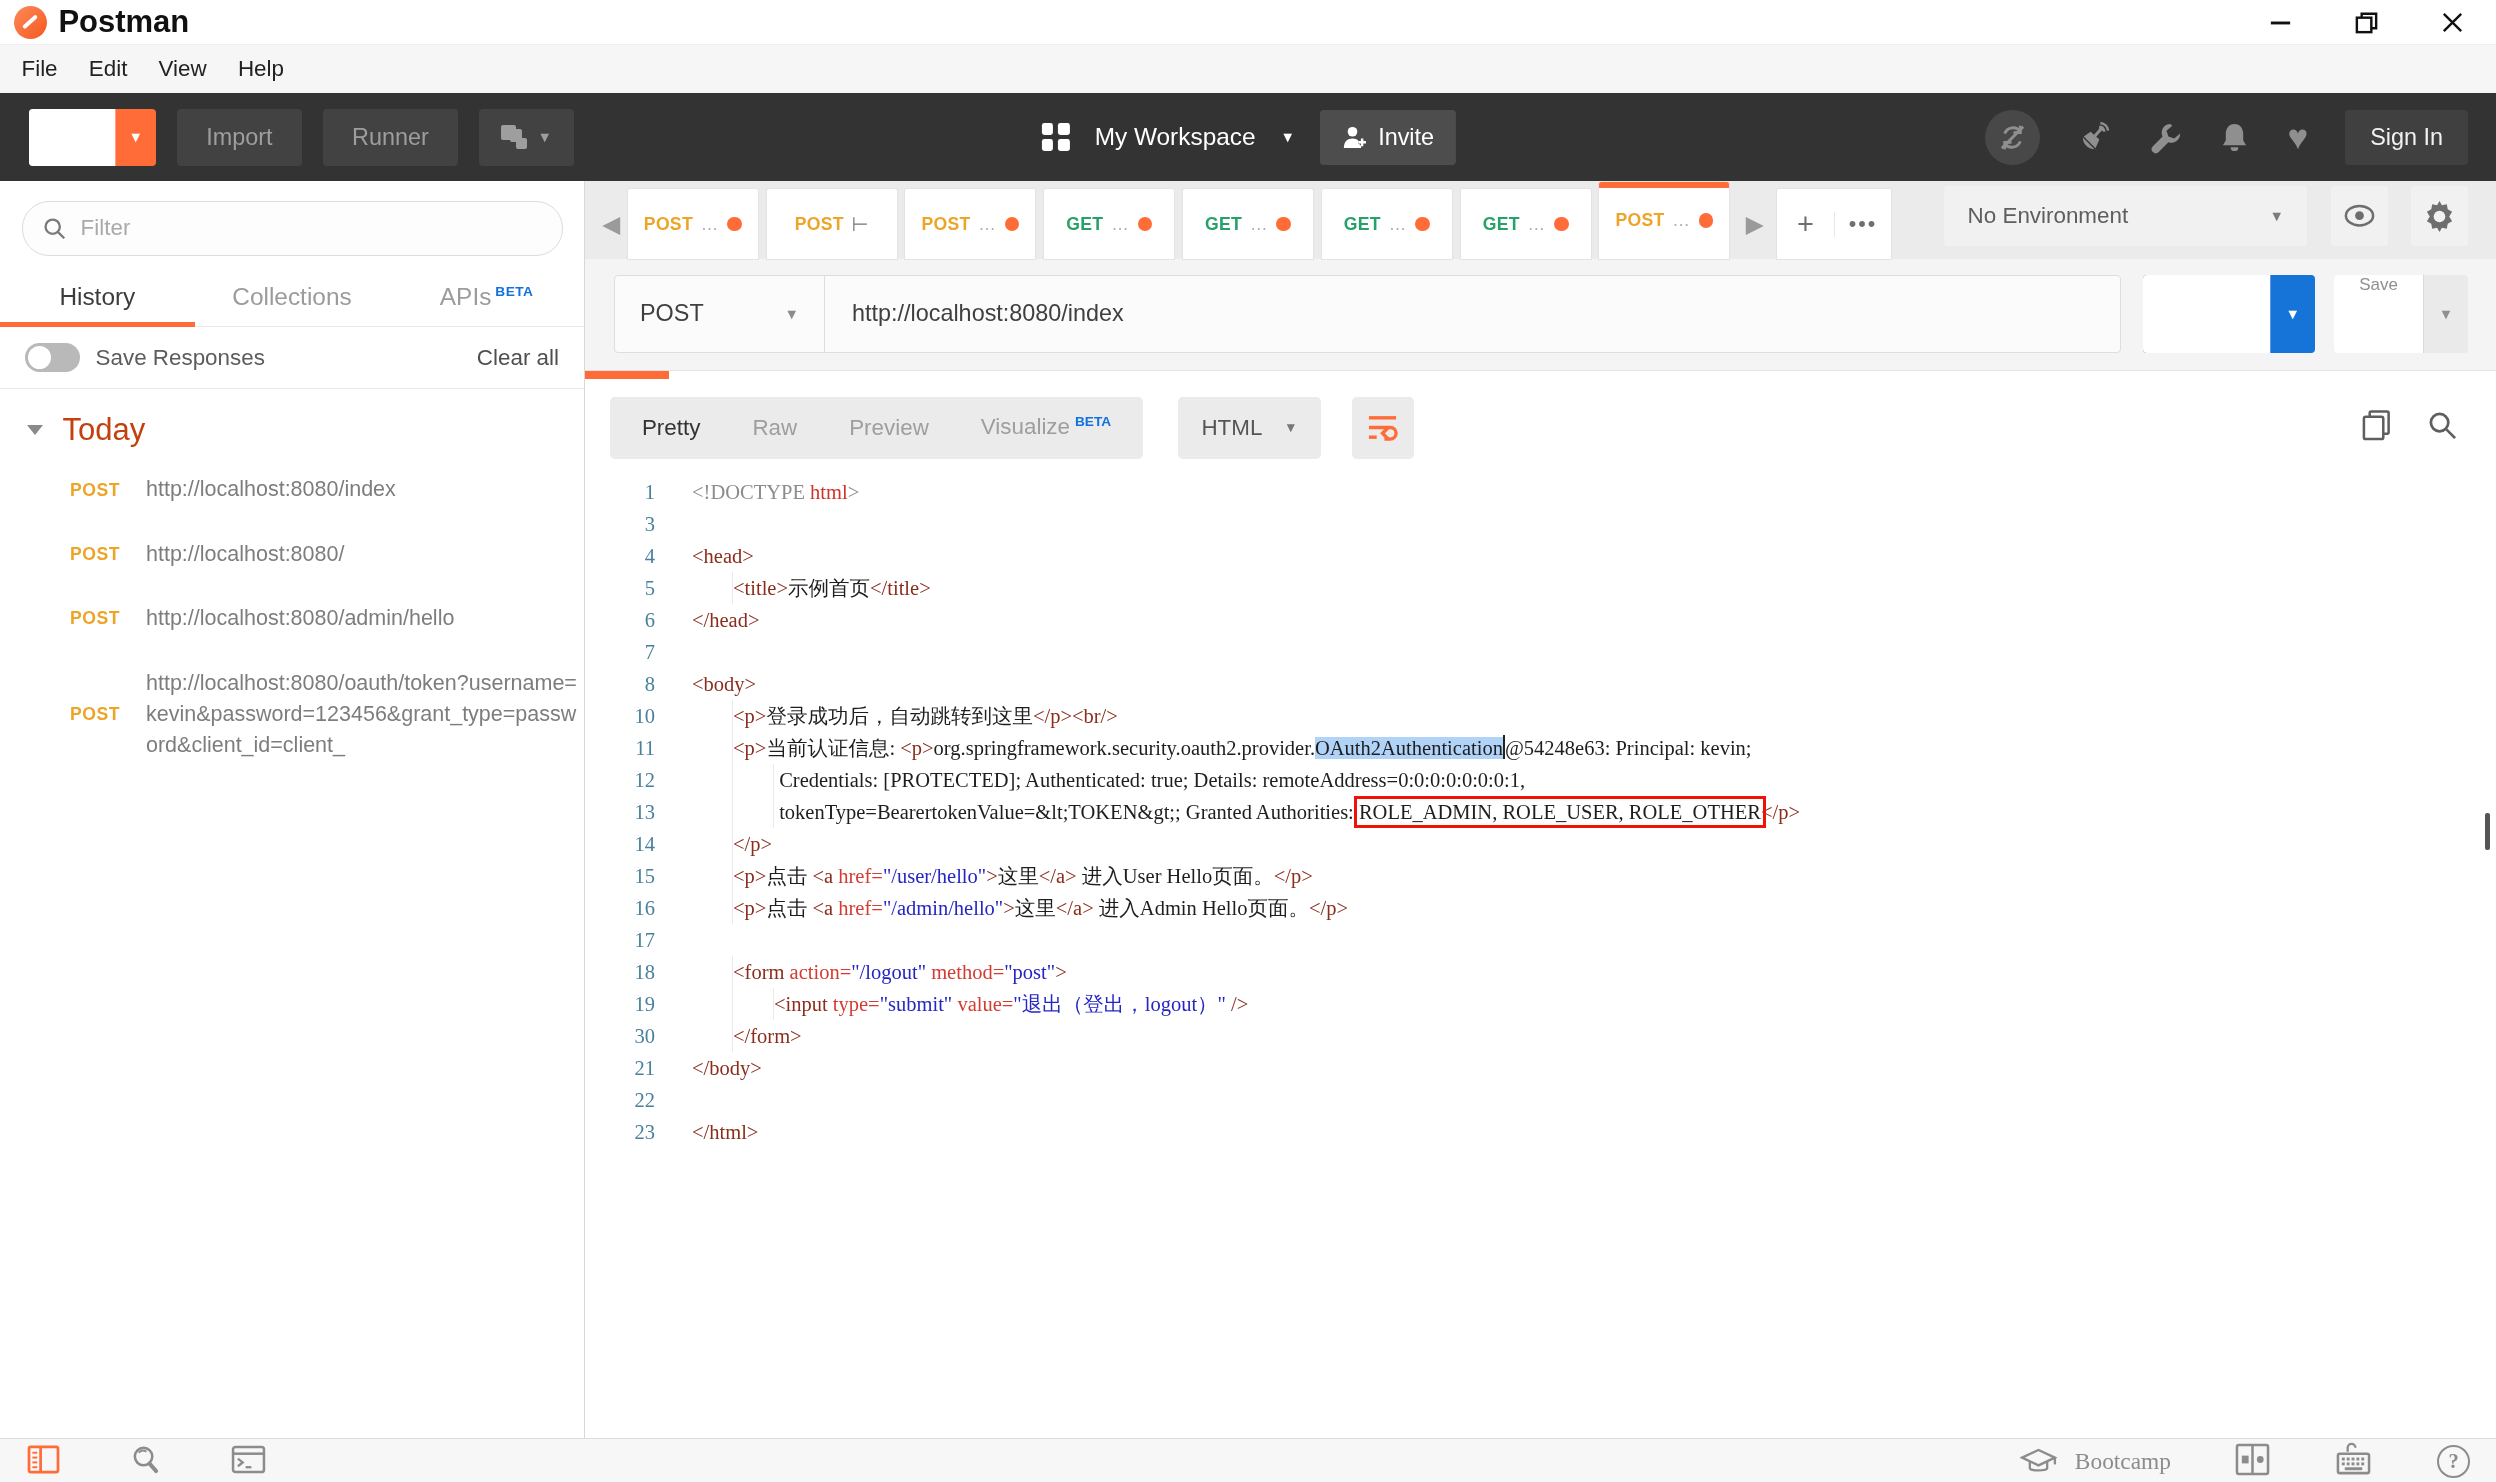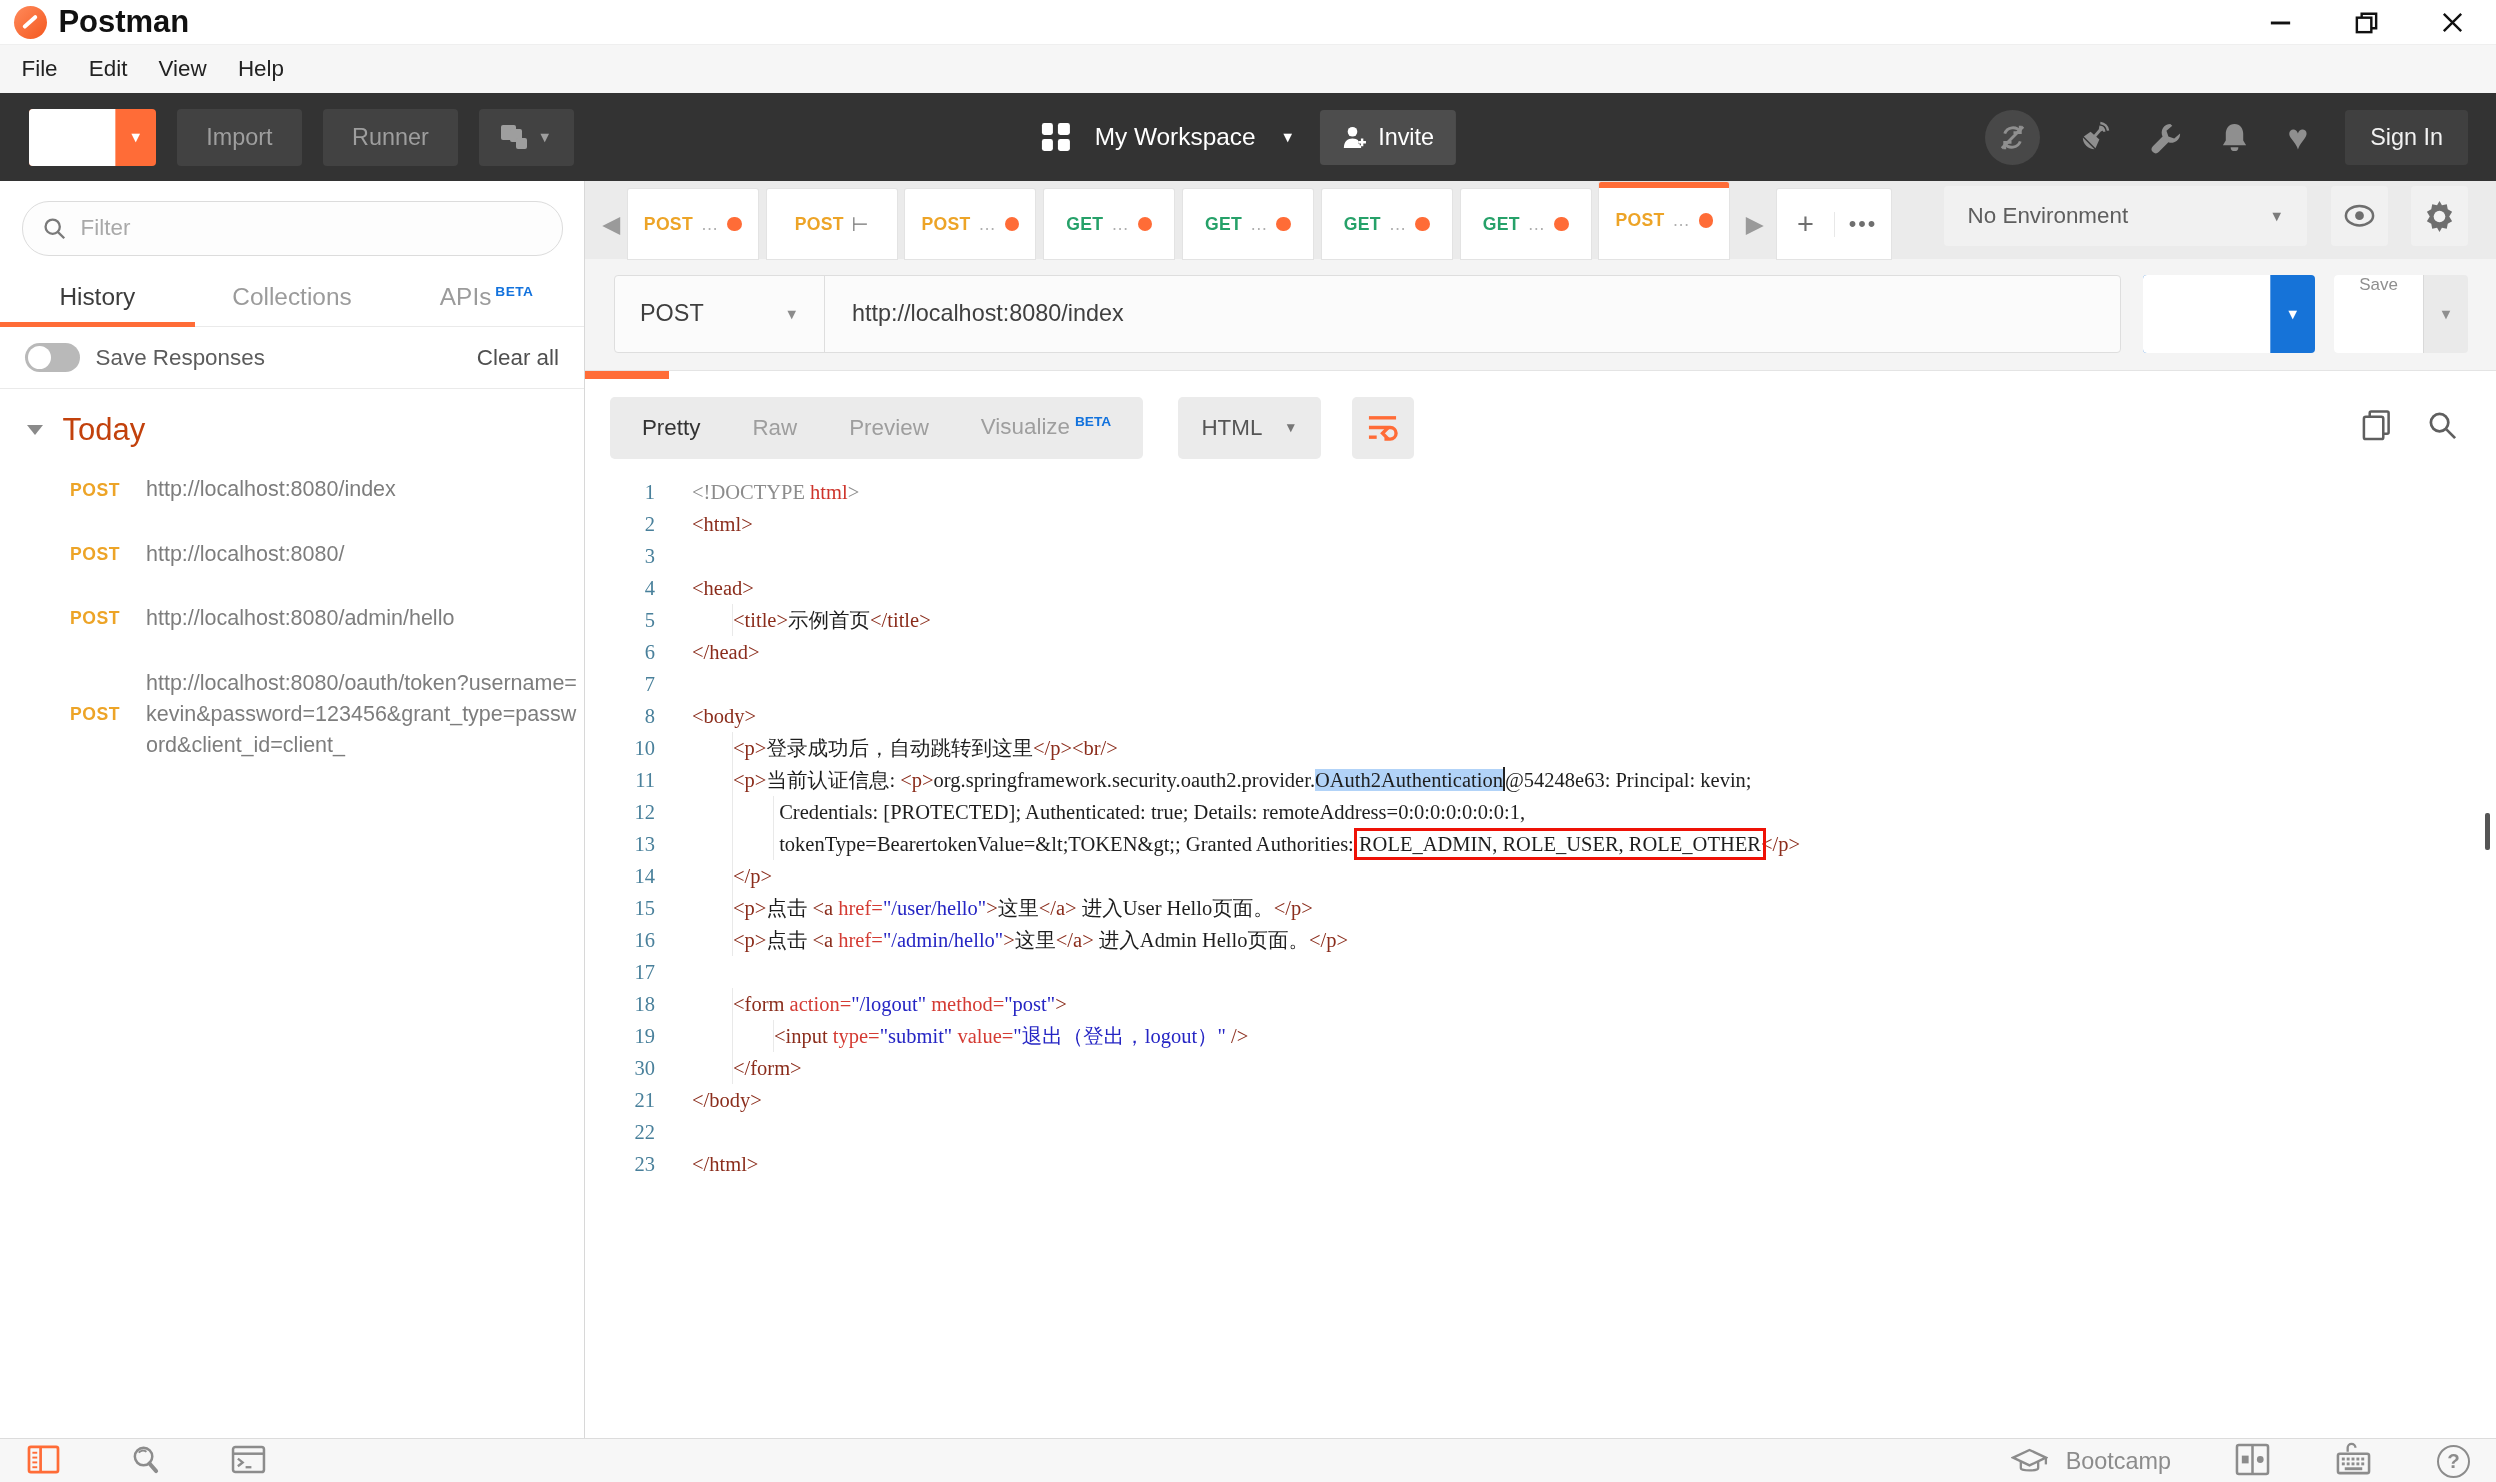--- a/index.html
+++ b/index.html
@@ -116,21 +116,21 @@
   .ln { display:inline-block; width:70px; text-align:right; color:#49809b; padding-right:0; margin-right:37px; font-size:20.5px; }
   .tok-t { color:#8b2d1c; } .tok-a { color:#d43b33; } .tok-v { color:#2525c4; }
   .tok-x { color:#1e1e1e; } .tok-g { color:#8c8c8c; } .tok-r { color:#ce342b; }
   .tok-s { background:#b2d3f8; color:#1e1e1e; }
   .tok-b { color:#1e1e1e; outline:3.9px solid #ee1207; outline-offset:2px; }
   .cursor-caret { display:inline-block; width:2px; height:24.4px; background:#222; vertical-align:-3.9px; }
   .gd { display:inline-block; width:4ch; border-right:1px solid #e9e9e9; height:32px; vertical-align:top; }
   .scroll-dash { position:absolute; right:6.8px; top:632px; width:4.9px; height:37px; background:#555; border-radius:2px; }
 
   
-  .statusbar { height:45px; background:#f7f7f7; border-top:1px solid #dcdcdc; display:flex; align-items:center; padding:0 27px; }
+  .statusbar { height:45px; background:#f7f7f7; border-top:1px solid #dcdcdc; display:flex; align-items:center; padding:0 27px;font-family:Liberation Serif, serif; }
   .sb-left { display:flex; align-items:center; gap:70px; }
   .sb-right { margin-left:auto; display:flex; align-items:center; gap:64px; color:#8c8c8c; }
   .bootcamp { display:flex; align-items:center; gap:17.6px; font-size:23.4px; color:#8c8c8c; }
   .help-circle { width:33px; height:33px; border:2.4px solid #8c8c8c; border-radius:50%; display:flex; align-items:center; justify-content:center; font-size:20.5px; font-weight:700; color:#8c8c8c; }
 </style>
 </head>
 <body>
 
 <div class="titlebar">
   <div class="logo"></div>
@@ -401,21 +401,20 @@
           <svg width="31" height="31" viewBox="0 0 32 32">
               <circle cx="13" cy="13" r="9" fill="none" stroke="#5f5f5f" stroke-width="2.8"></circle>
               <line x1="20" y1="20" x2="29" y2="29" stroke="#5f5f5f" stroke-width="2.8"></line>
             </svg>
         </span>
       </div>
     </div>
 
     <div class="code" id="code">
         <div class="cl"><span class="ln">1</span><span class="lc"><span class="tok-g">&lt;!DOCTYPE </span><span class="tok-r">html</span><span class="tok-g">&gt;</span></span></div>
-        <div class="cl"><span class="ln">2</span><span class="lc"><span class="tok-t">&lt;html&gt;</span></span></div>
         <div class="cl"><span class="ln">3</span><span class="lc"></span></div>
         <div class="cl"><span class="ln">4</span><span class="lc"><span class="tok-t">&lt;head&gt;</span></span></div>
         <div class="cl"><span class="ln">5</span><span class="lc"><span class="gd"></span><span class="tok-t">&lt;title&gt;</span><span class="tok-x">示例首页</span><span class="tok-t">&lt;/title&gt;</span></span></div>
         <div class="cl"><span class="ln">6</span><span class="lc"><span class="tok-t">&lt;/head&gt;</span></span></div>
         <div class="cl"><span class="ln">7</span><span class="lc"></span></div>
         <div class="cl"><span class="ln">8</span><span class="lc"><span class="tok-t">&lt;body&gt;</span></span></div>
         <div class="cl"><span class="ln">10</span><span class="lc"><span class="gd"></span><span class="tok-t">&lt;p&gt;</span><span class="tok-x">登录成功后，自动跳转到这里</span><span class="tok-t">&lt;/p&gt;</span><span class="tok-t">&lt;br/&gt;</span></span></div>
         <div class="cl"><span class="ln">11</span><span class="lc"><span class="gd"></span><span class="tok-t">&lt;p&gt;</span><span class="tok-x">当前认证信息: </span><span class="tok-t">&lt;p&gt;</span><span class="tok-x">org.springframework.security.oauth2.provider.</span><span class="tok-s">OAuth2Authentication</span><span class="cursor-caret"></span><span class="tok-x">@54248e63: Principal: kevin;</span></span></div>
         <div class="cl"><span class="ln">12</span><span class="lc"><span class="gd"></span><span class="gd"></span> <span class="tok-x">Credentials: [PROTECTED]; Authenticated: true; Details: remoteAddress=0:0:0:0:0:0:0:1,</span></span></div>
         <div class="cl"><span class="ln">13</span><span class="lc"><span class="gd"></span><span class="gd"></span> <span class="tok-x">tokenType=BearertokenValue=&amp;lt;TOKEN&amp;gt;; Granted Authorities: </span><span class="tok-b">ROLE_ADMIN, ROLE_USER, ROLE_OTHER</span><span class="tok-t">&lt;/p&gt;</span></span></div>

